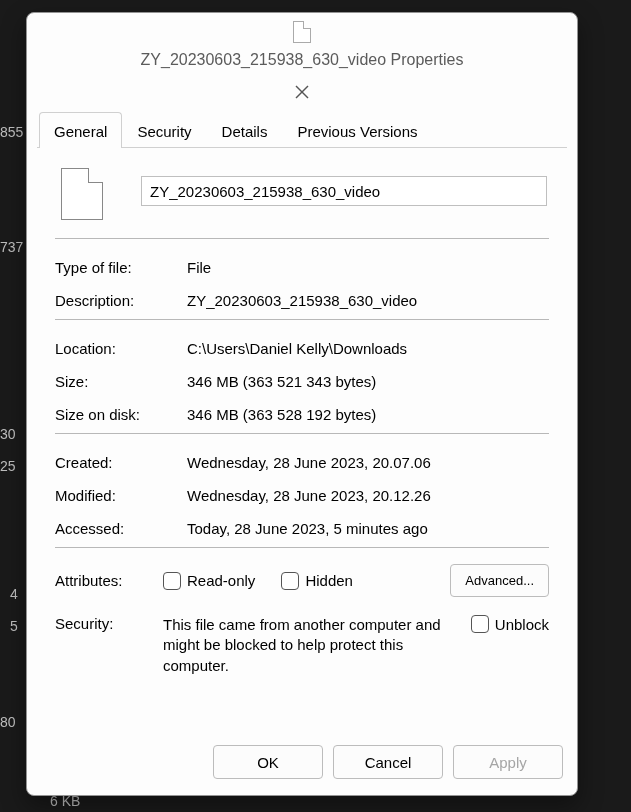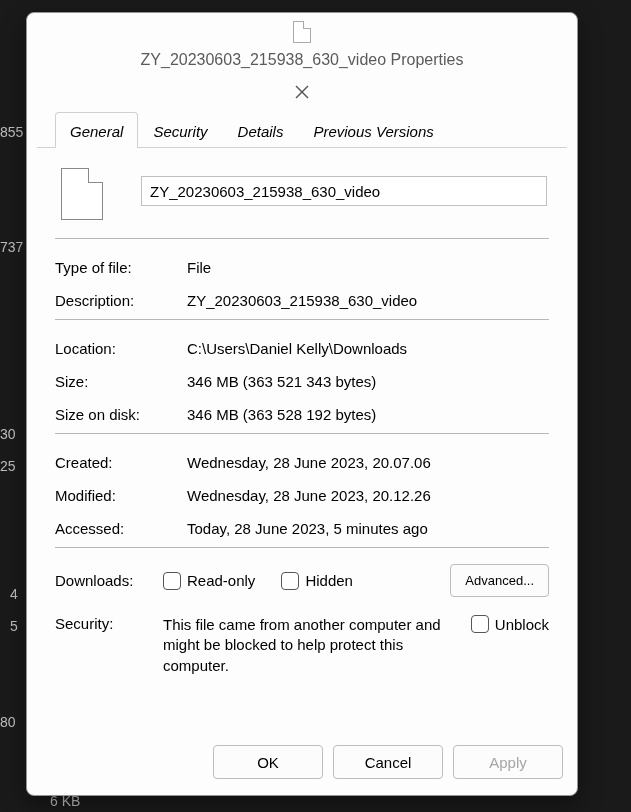--- a/index.html
+++ b/index.html
@@ -44,21 +44,21 @@
       width: 7px; height: 7px; background: #fdfdfd;
       border-left: 1px solid #aaa; border-bottom: 1px solid #aaa;
     }
     .title-text { flex: 1; color: #5b5b5b; font-size: 16px; }
     .close-x {
       width: 34px; height: 30px; display: flex; align-items: center; justify-content: center;
       color: #555; font-size: 16px; cursor: pointer;
     }
     .close-x svg { width: 14px; height: 14px; }
     .tabs {
-      display: flex; padding: 0 28px; user-select: none; font-style: italic;
+      display: flex; padding: 0 12px; user-select: none;
     }
     .tab {
       padding: 10px 14px 8px 14px;
       color: #000; cursor: pointer; font-size: 15px;
       border: 1px solid transparent; border-bottom: none;
       position: relative; top: 1px;
       background: transparent;
     }
     .tab.active {
       background: #fdfdfd;
@@ -216,21 +216,21 @@
       <div class="value">Wednesday, 28 June 2023, 20.12.26</div>
     </div>
     <div class="row">
       <div class="label">Accessed:</div>
       <div class="value">Today, 28 June 2023, 5 minutes ago</div>
     </div>
 
     <hr class="sep">
 
     <div class="attr-row">
-      <div class="label">Downloads:</div>
+      <div class="label">Attributes:</div>
       <div class="checks">
         <div class="chk">
           <div class="chk-box"></div>
           <span>Read-only</span>
         </div>
         <div class="chk">
           <div class="chk-box"></div>
           <span>Hidden</span>
         </div>
       </div>

